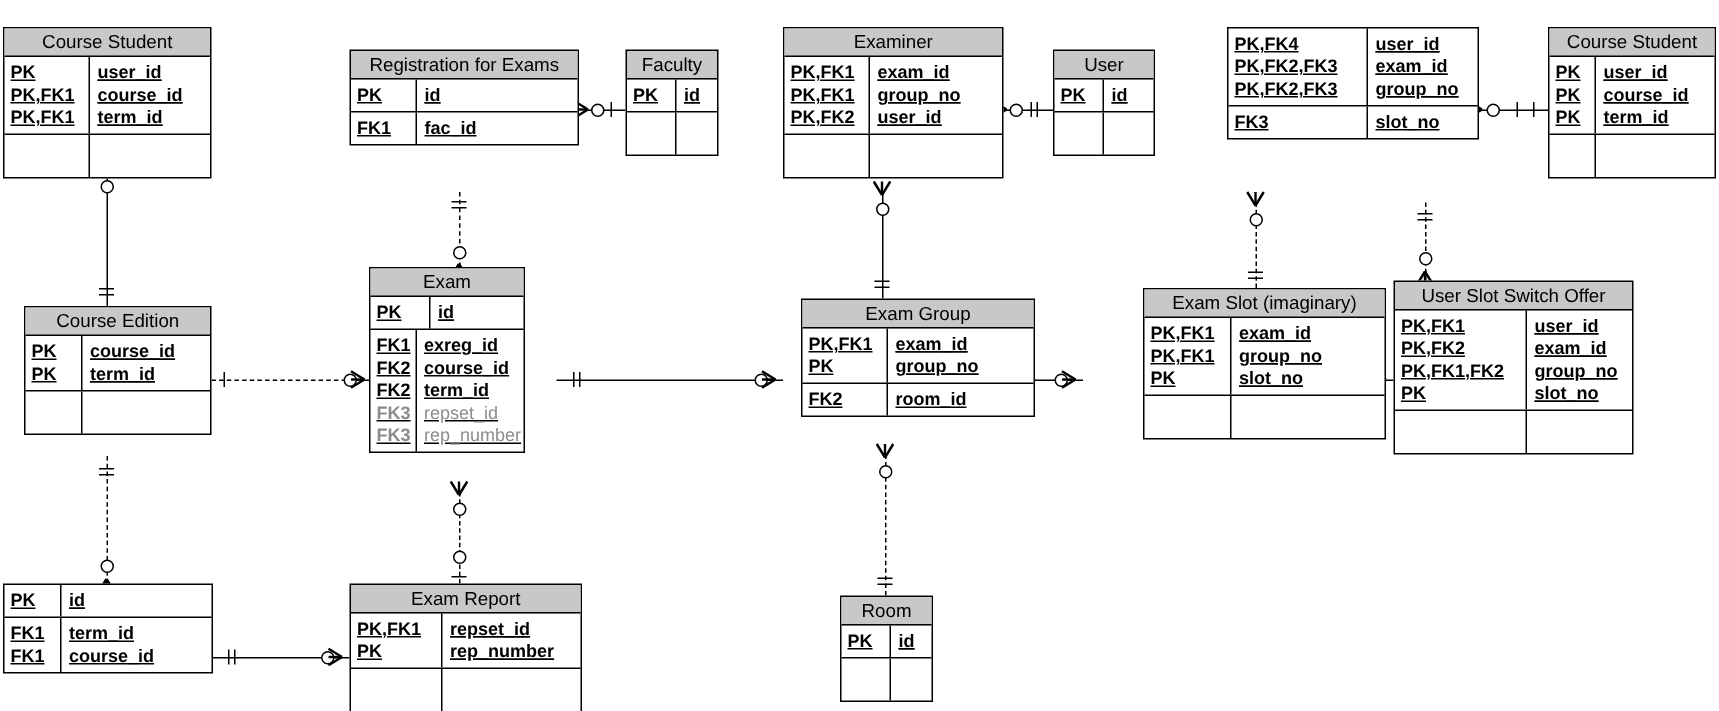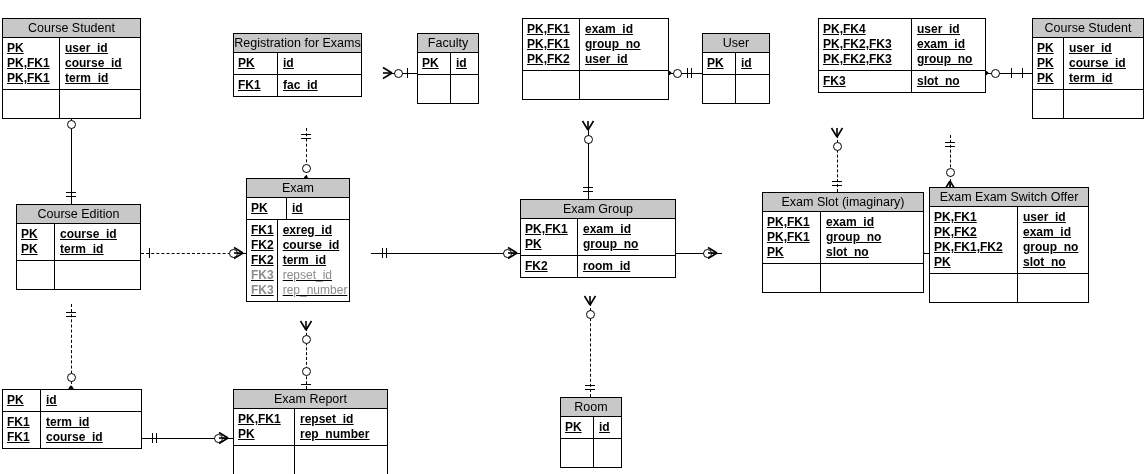--- a/index.html
+++ b/index.html
@@ -249,21 +249,21 @@
             <div class="row pkrow">user_id</div>
             <div class="row pkrow">course_id</div>
             <div class="row pkrow">term_id</div>
           </div>
         </div>
         <div class="sect">
           <div class="col-key" style="width: 57px; height: 28px;"></div>
           <div class="col-attr" style="height: 28px;"></div>
         </div>
       </div>
-      <div class="entity" style="left: 233px; top: 17px; width: 129px;">
+      <div class="entity" style="left: 233px; top: 17px; width: 153px;">
         <div class="ent-title">Registration for Exams</div>
         <div class="sect">
           <div class="col-key" style="width: 44px;">
             <div class="row pkrow">PK</div>
           </div>
           <div class="col-attr">
             <div class="row pkrow">id</div>
           </div>
         </div>
         <div class="sect">
@@ -284,20 +284,21 @@
           <div class="col-attr">
             <div class="row pkrow">id</div>
           </div>
         </div>
         <div class="sect">
           <div class="col-key" style="width: 33px; height: 28px;"></div>
           <div class="col-attr" style="height: 28px;"></div>
         </div>
       </div>
       <div class="entity" style="left: 522px; top: 2px; width: 147px;">
+        <div class="ent-title">Examiner</div>
         <div class="sect">
           <div class="col-key" style="width: 57px;">
             <div class="row pkrow">PK,FK1</div>
             <div class="row pkrow">PK,FK1</div>
             <div class="row pkrow">PK,FK2</div>
           </div>
           <div class="col-attr">
             <div class="row pkrow">exam_id</div>
             <div class="row pkrow">group_no</div>
             <div class="row pkrow">user_id</div>
@@ -401,21 +402,21 @@
           </div>
           <div class="col-attr">
             <div class="row fkrow">exreg_id</div>
             <div class="row fkrow">course_id</div>
             <div class="row fkrow">term_id</div>
             <div class="row dim">repset_id</div>
             <div class="row dim">rep_number</div>
           </div>
         </div>
       </div>
-      <div class="entity" style="left: 520px; top: 183px; width: 156px;">
+      <div class="entity" style="left: 534px; top: 183px; width: 156px;">
         <div class="ent-title">Exam Group</div>
         <div class="sect">
           <div class="col-key" style="width: 57px;">
             <div class="row pkrow">PK,FK1</div>
             <div class="row pkrow">PK</div>
           </div>
           <div class="col-attr">
             <div class="row pkrow">exam_id</div>
             <div class="row pkrow">group_no</div>
           </div>
@@ -442,21 +443,21 @@
             <div class="row pkrow">group_no</div>
             <div class="row pkrow">slot_no</div>
           </div>
         </div>
         <div class="sect">
           <div class="col-key" style="width: 58px; height: 28px;"></div>
           <div class="col-attr" style="height: 28px;"></div>
         </div>
       </div>
       <div class="entity" style="left: 929px; top: 171px; width: 160px;">
-        <div class="ent-title">Exam Exam Switch Offer</div>
+        <div class="ent-title">User Slot Switch Offer</div>
         <div class="sect">
           <div class="col-key" style="width: 88px;">
             <div class="row pkrow">PK,FK1</div>
             <div class="row pkrow">PK,FK2</div>
             <div class="row pkrow">PK,FK1,FK2</div>
             <div class="row pkrow">PK</div>
           </div>
           <div class="col-attr">
             <div class="row pkrow">user_id</div>
             <div class="row pkrow">exam_id</div>

